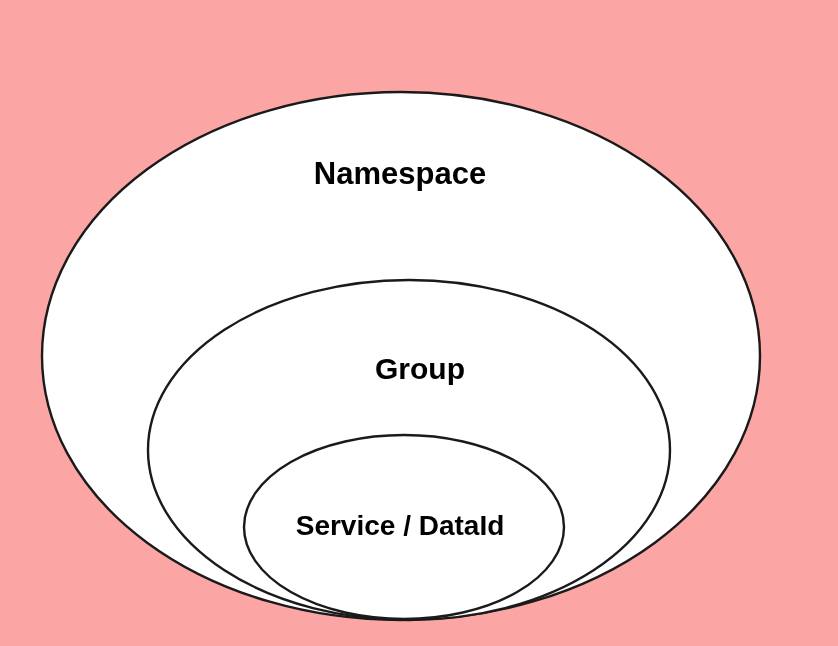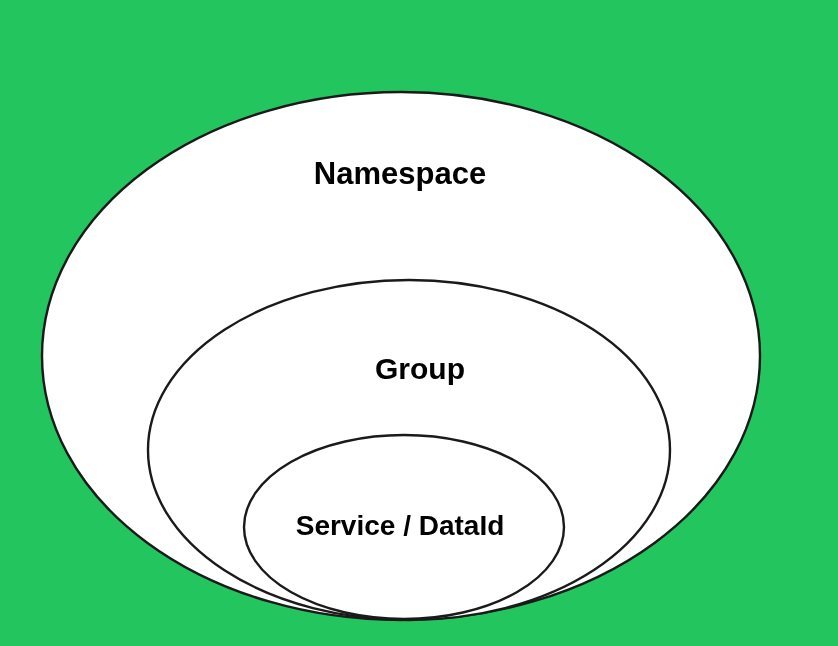--- a/index.html
+++ b/index.html
@@ -37,21 +37,21 @@
     font-weight: bold;
     text-anchor: middle;
     dominant-baseline: alphabetic;
     fill: #000000;
     white-space: pre;
   }
 </style>
 </head>
 <body>
 
-<div id="diagram-root" style="background: #22c55e; text-align: center;">
+<div id="diagram-root" style="background: #fca5a5; text-align: center;">
   <svg id="venn-svg" viewBox="0 0 838 646" xmlns="http://www.w3.org/2000/svg">
 
     <ellipse class="scope-ellipse" cx="401" cy="356" rx="359" ry="264" fill="#ffffff" stroke="#1a1a1a" stroke-width="2.4"></ellipse>
 
     <ellipse class="scope-ellipse" cx="409" cy="450" rx="261" ry="170" fill="#ffffff" stroke="#1a1a1a" stroke-width="2.4"></ellipse>
 
     <ellipse class="scope-ellipse" cx="404" cy="527" rx="160" ry="92" fill="#ffffff" stroke="#1a1a1a" stroke-width="2.4"></ellipse>
 
     <text class="scope-label" x="400" y="184" font-size="31" fill="#000000">Namespace</text>
 

